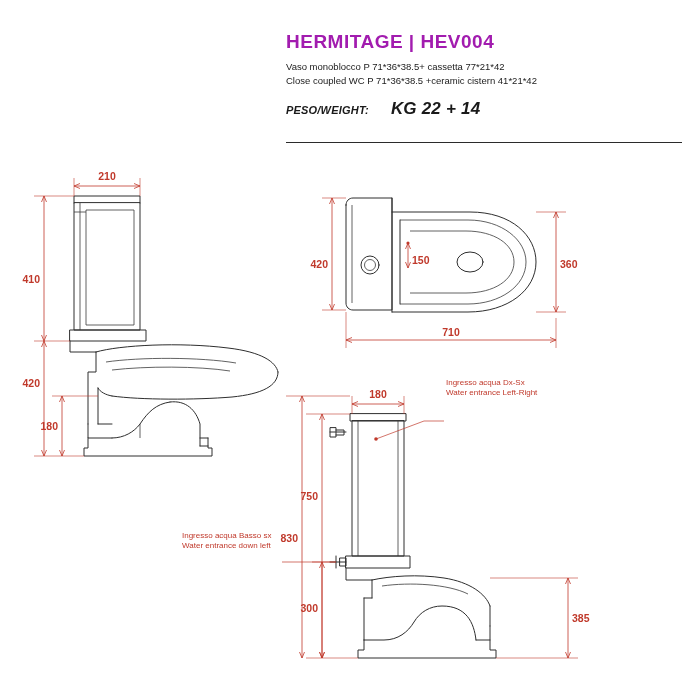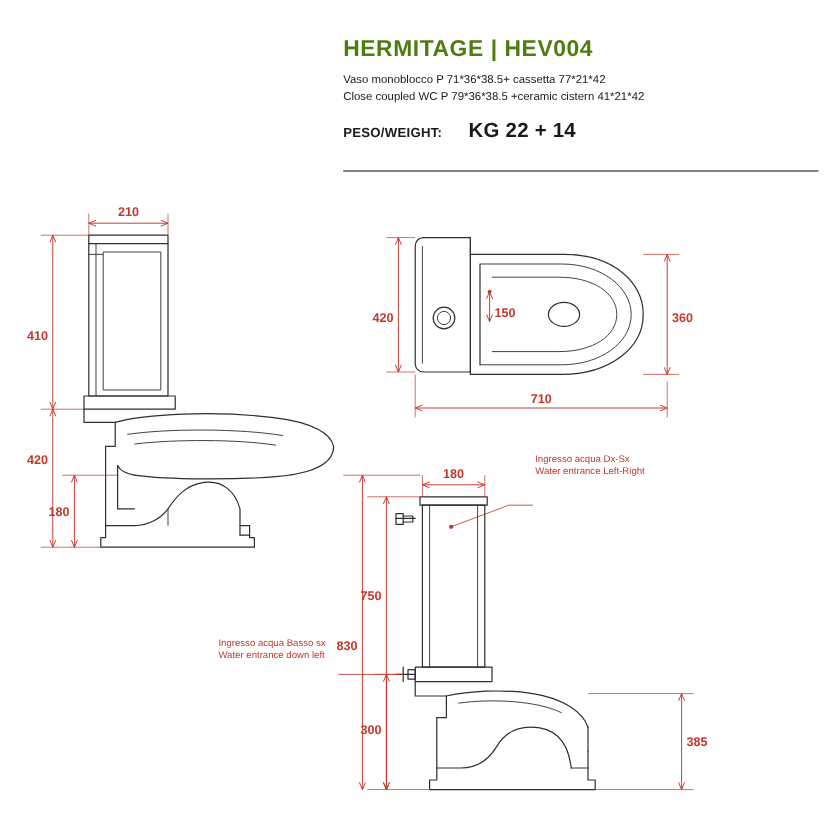--- a/index.html
+++ b/index.html
@@ -23,38 +23,39 @@
   .header {
     position: absolute;
     left: 286px;
     top: 32px;
     width: 400px;
   }
   .title {
     font-size: 19px;
     font-weight: bold;
     letter-spacing: 0.5px;
-    color: #4d7c0f;
+    color: #a21caf;
     margin: 0;
     line-height: 1.1;
   }
   .subtitle-block {
     margin-top: 7px;
   }
   .subtitle {
     font-size: 9.5px;
     color: #1a1a1a;
     line-height: 1.45;
     white-space: nowrap;
   }
   .weight-row {
     margin-top: 12px;
     display: flex;
     align-items: baseline;
     gap: 22px;
+    font-style: italic;
   }
   .weight-label {
     font-size: 11px;
     font-weight: bold;
     letter-spacing: 0.2px;
   }
   .weight-value {
     font-size: 17px;
     font-weight: bold;
     letter-spacing: 0.2px;
@@ -119,21 +120,21 @@
 </style>
 </head>
 <body>
 
 <div class="page">
 
   <div class="header">
     <div class="title">HERMITAGE  | HEV004</div>
     <div class="subtitle-block">
       <div class="subtitle">Vaso monoblocco P  71*36*38.5+ cassetta 77*21*42</div>
-      <div class="subtitle">Close coupled WC  P 79*36*38.5 +ceramic cistern 41*21*42</div>
+      <div class="subtitle">Close coupled WC  P 71*36*38.5 +ceramic cistern 41*21*42</div>
     </div>
     <div class="weight-row">
       <span class="weight-label">PESO/WEIGHT:</span>
       <span class="weight-value">KG 22 + 14</span>
     </div>
   </div>
   <div class="rule"></div>
 
   <svg class="draw" viewBox="0 0 700 700">
 

